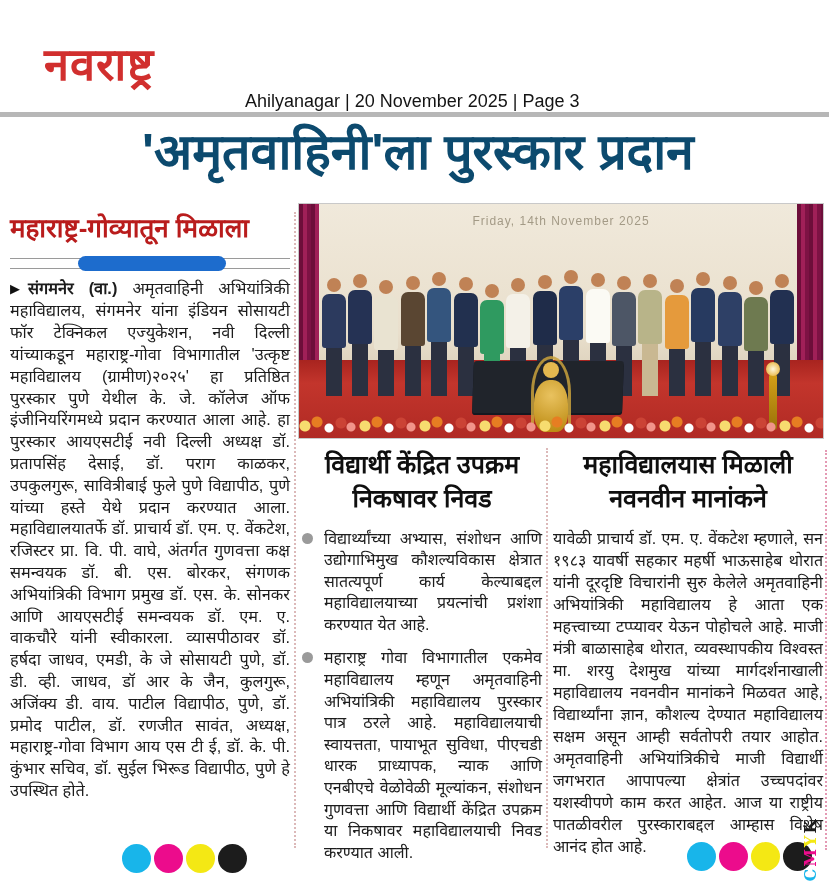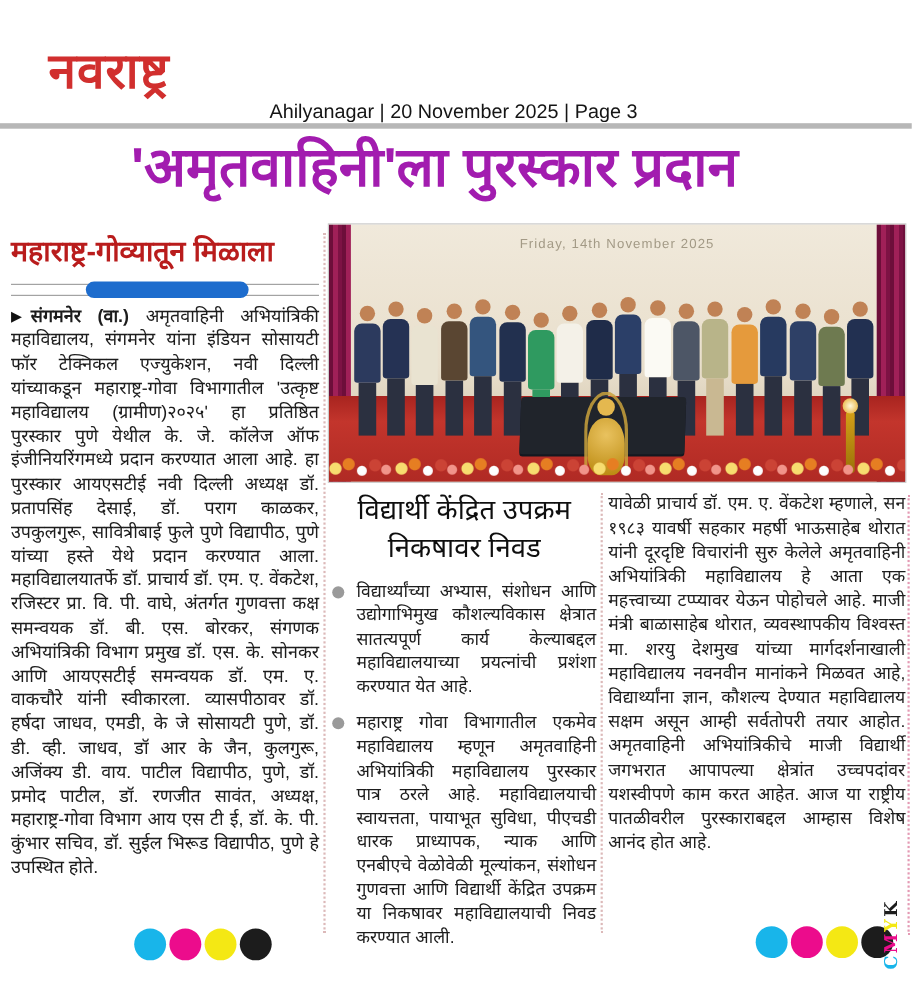--- a/index.html
+++ b/index.html
@@ -9,21 +9,21 @@
   
   .mast-site{position:absolute;left:44px;top:12px;font-family:"DejaVu Serif", serif;
              font-size:30px;color:#4b4243;}
   .mast-logo{position:absolute;left:44px;top:42px;font-size:45px;font-weight:800;
              color:#d12f2e;line-height:1;letter-spacing:1px;}
   .mast-edition{position:absolute;left:245px;top:66px;font-size:18px;color:#141414;margin-top:25px;}
   .mast-rule{position:absolute;left:0;top:112px;width:829px;height:5px;background:#b7b7b7;}
 
   
   .headline{position:absolute;left:0;top:122px;width:790px;text-align:center;
-            font-size:50px;font-weight:800;color:#a21caf;line-height:1.2;}
+            font-size:50px;font-weight:800;color:#0c4a6e;line-height:1.2;padding-left:23px;}
 
   
   .col-left{position:absolute;left:10px;top:210px;width:280px;}
   .subhead{font-size:26px;font-weight:800;color:#b91c1c;line-height:1.45;}
   .divider{position:relative;height:16px;margin:8px 0 6px 0;}
   .divider .line{position:absolute;left:0;right:0;height:0;border-top:1.5px solid #9a9a9a;}
   .divider .l1{top:2px}.divider .l2{top:12px}
   .divider .pill{position:absolute;left:68px;top:0;width:148px;height:15px;
                  border-radius:9px;background:#1d6ccd;}
   .left-body{font-size:16.3px;line-height:21.8px;text-align:justify;color:#1c1c1c;}
@@ -65,21 +65,21 @@
       radial-gradient(circle at 6px 14px,#f7dc6f 5px,transparent 6px),
       radial-gradient(circle at 18px 10px,#e67e22 5px,transparent 6px),
       radial-gradient(circle at 30px 16px,#fdfefe 4px,transparent 5px),
       radial-gradient(circle at 42px 11px,#cb4335 5px,transparent 6px),
       radial-gradient(circle at 52px 15px,#f1948a 4px,transparent 5px);
     background-size:60px 26px;}
 
   
   .col-mid{position:absolute;left:302px;top:448px;width:240px;}
   .col-right{position:absolute;left:553px;top:448px;width:270px;}
-  .sec-head{font-size:25px;font-weight:400;color:#0f0f0f;text-align:center;line-height:1.35;
+  .sec-head{font-size:25px;font-weight:700;color:#0f0f0f;text-align:center;line-height:1.35;
             margin-bottom:12px;}
   .bullet{position:relative;padding-left:22px;font-size:16px;line-height:21.6px;
           text-align:justify;color:#1d1d1d;margin-bottom:12px;}
   .bullet-dot{position:absolute;left:0;top:5px;width:11px;height:11px;border-radius:50%;background:#9a9a9a;}
   .right-body{font-size:16px;line-height:22px;text-align:justify;color:#1d1d1d;}
 
   
   .vsep{position:absolute;border-left:2px dotted #dcb9b9;width:0;}
   .vsep.s1{left:294px;top:212px;height:636px;}
   .vsep.s2{left:546px;top:448px;height:400px;}
@@ -237,20 +237,24 @@
       <span class="bullet-dot"></span>
       <span>विद्यार्थ्यांच्या अभ्यास, संशोधन आणि उद्योगाभिमुख कौशल्यविकास क्षेत्रात सातत्यपूर्ण कार्य केल्याबद्दल महाविद्यालयाच्या प्रयत्नांची प्रशंशा करण्यात येत आहे.</span>
     </div>
     <div class="bullet">
       <span class="bullet-dot"></span>
       <span>महाराष्ट्र गोवा विभागातील एकमेव महाविद्यालय म्हणून अमृतवाहिनी अभियांत्रिकी महाविद्यालय पुरस्कार पात्र ठरले आहे. महाविद्यालयाची स्वायत्तता, पायाभूत सुविधा, पीएचडी धारक प्राध्यापक, न्याक आणि एनबीएचे वेळोवेळी मूल्यांकन, संशोधन गुणवत्ता आणि विद्यार्थी केंद्रित उपक्रम या निकषावर महाविद्यालयाची निवड करण्यात आली.</span>
     </div>
   </div>
 
   <div class="col-right">
+    <div class="sec-head">
+      <span>महाविद्यालयास मिळाली</span><br>
+      <span>नवनवीन मानांकने</span>
+    </div>
     <div class="right-body">यावेळी प्राचार्य डॉ. एम. ए. वेंकटेश म्हणाले, सन १९८३ यावर्षी सहकार महर्षी भाऊसाहेब थोरात यांनी दूरदृष्टि विचारांनी सुरु केलेले अमृतवाहिनी अभियांत्रिकी महाविद्यालय हे आता एक महत्त्वाच्या टप्प्यावर येऊन पोहोचले आहे. माजी मंत्री बाळासाहेब थोरात, व्यवस्थापकीय विश्वस्त मा. शरयु देशमुख यांच्या मार्गदर्शनाखाली महाविद्यालय नवनवीन मानांकने मिळवत आहे, विद्यार्थ्यांना ज्ञान, कौशल्य देण्यात महाविद्यालय सक्षम असून आम्ही सर्वतोपरी तयार आहोत. अमृतवाहिनी अभियांत्रिकीचे माजी विद्यार्थी जगभरात आपापल्या क्षेत्रांत उच्चपदांवर यशस्वीपणे काम करत आहेत. आज या राष्ट्रीय पातळीवरील पुरस्काराबद्दल आम्हास विशेष आनंद होत आहे.</div>
   </div>
 
   <div class="vsep s1"></div>
   <div class="vsep s2"></div>
   <div class="vsep s3"></div>
 
   <div class="dots dots-left">
       <div class="dot" style="background: rgb(24, 181, 234);"></div>
       <div class="dot" style="background: rgb(236, 12, 140);"></div>

